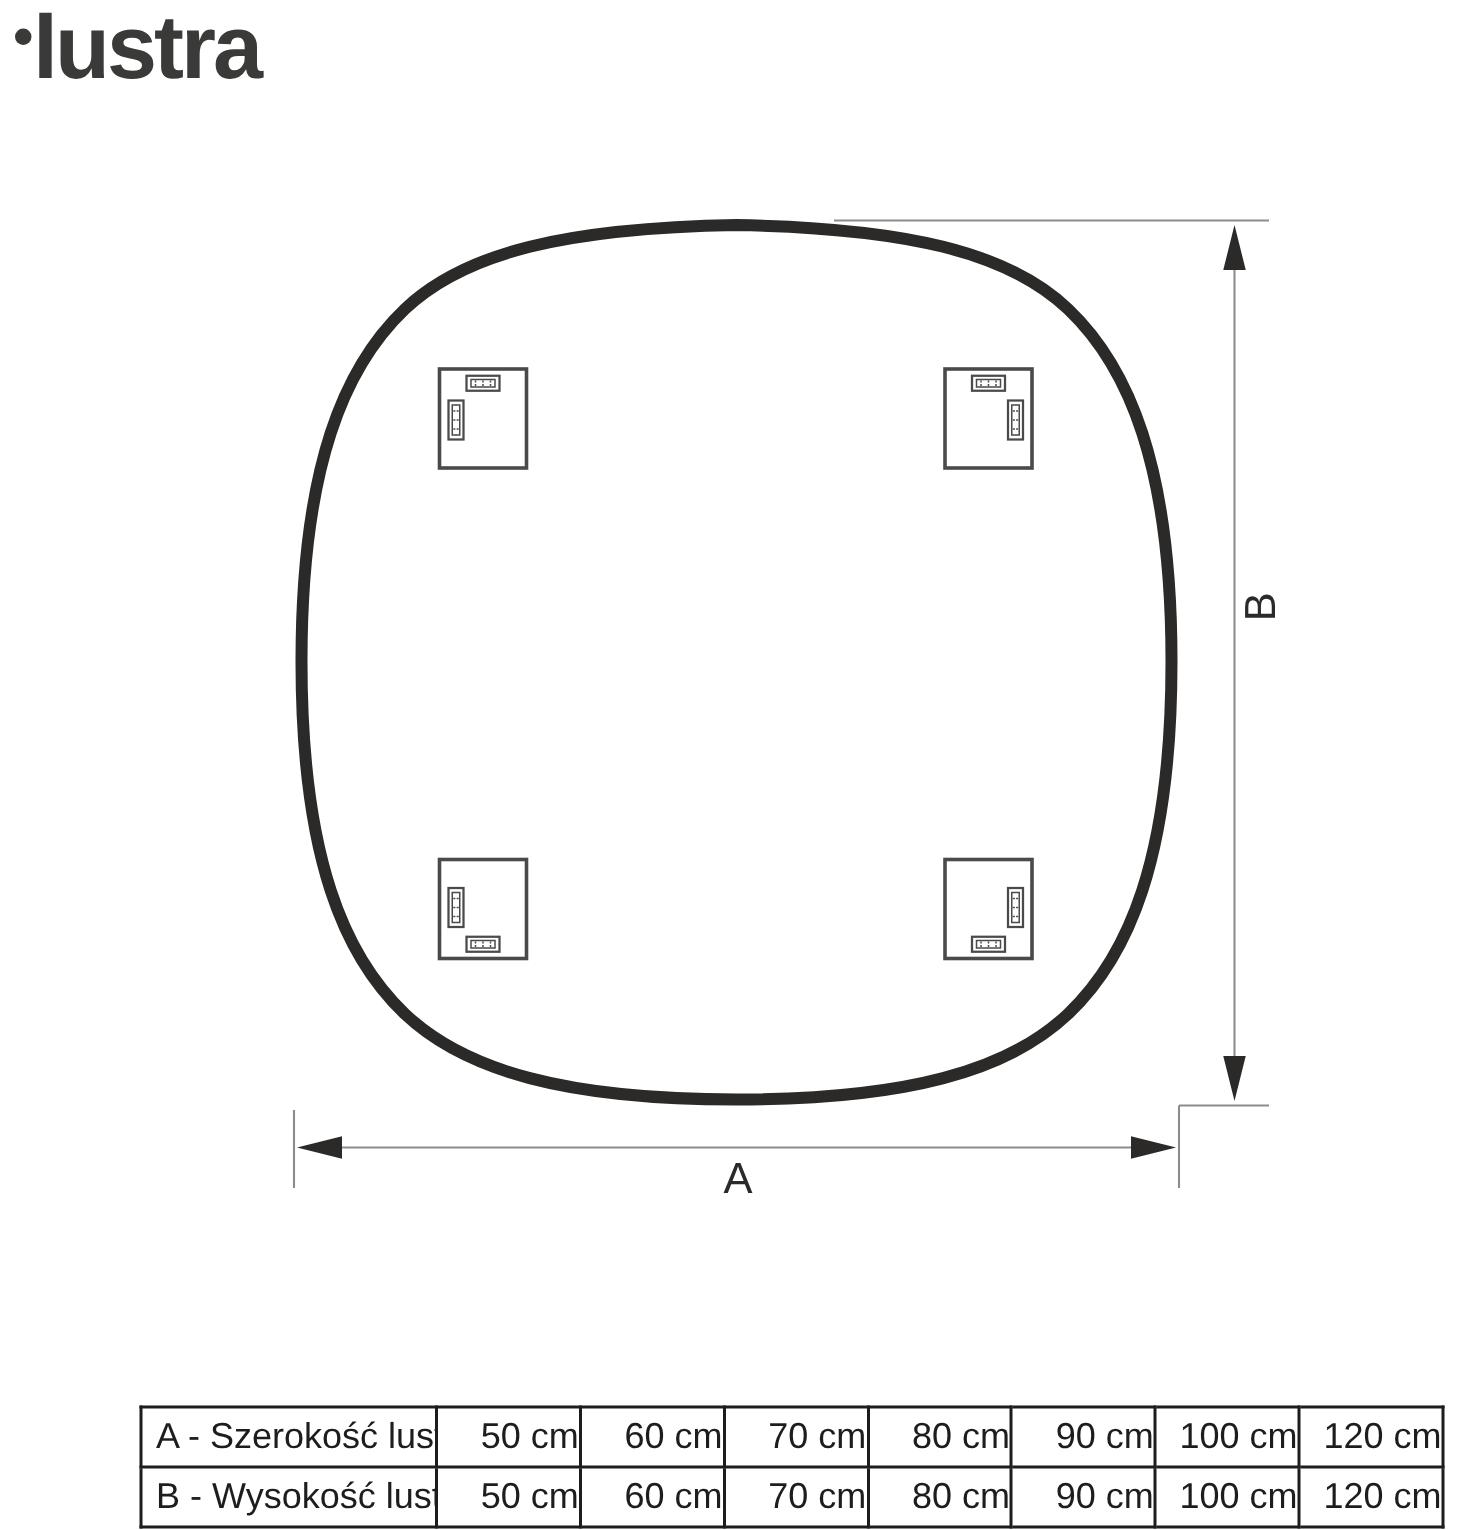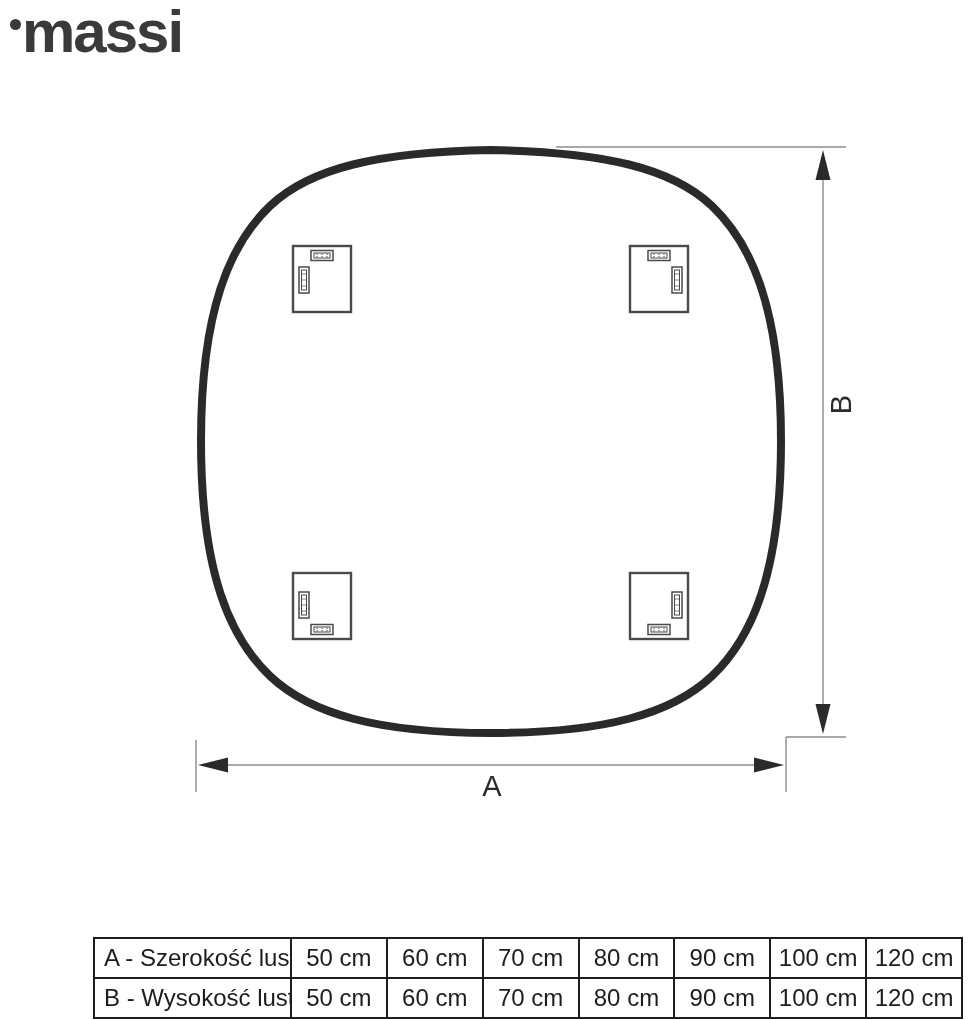--- a/index.html
+++ b/index.html
@@ -22,32 +22,32 @@
   .arrow{fill:#2b2a29;stroke:none;}
 
   
   .dimlabel{position:absolute;font-size:29px;color:#2b2a29;line-height:1;}
   .label-a{left:478px;top:772px;width:28px;text-align:center;}
   .label-b{left:832px;top:390px;transform:rotate(-90deg);transform-origin:center;}
 
   
   .spec-table{position:absolute;left:93px;top:937px;width:870px;border-collapse:collapse;
               table-layout:fixed;font-size:24px;color:#1d1d1b;}
-  .spec-table td{border:2px solid #1d1d1b;height:38px;text-align:center;padding:0;
+  .spec-table td{border:2px solid #1d1d1b;height:38px;text-align:right;padding:0;
                  white-space:nowrap;overflow:hidden;}
   .spec-table td.rowlabel{text-align:left;padding-left:9px;}
 </style>
 </head>
 <body>
 
 <div class="sheet">
 
   <div class="logo">
     <span class="logo-dot"></span>
-    <span class="logo-text">massi</span>
+    <span class="logo-text">lustra</span>
   </div>
 
   <svg class="diagram" viewBox="0 0 976 920" xmlns="http://www.w3.org/2000/svg">
     <defs>
       <g id="brk">
         <rect class="plate" x="293" y="246" width="58" height="66"></rect>
         <rect class="s15" x="311" y="250.5" width="22" height="10"></rect>
         <rect class="s10" x="314" y="253" width="16" height="5"></rect>
         <path class="tick" d="M317 253.6v1.4M322 253.6v1.4M327 253.6v1.4M317 256v1.4M322 256v1.4M327 256v1.4"></path>
         <rect class="s15" x="299" y="267" width="10" height="26"></rect>

